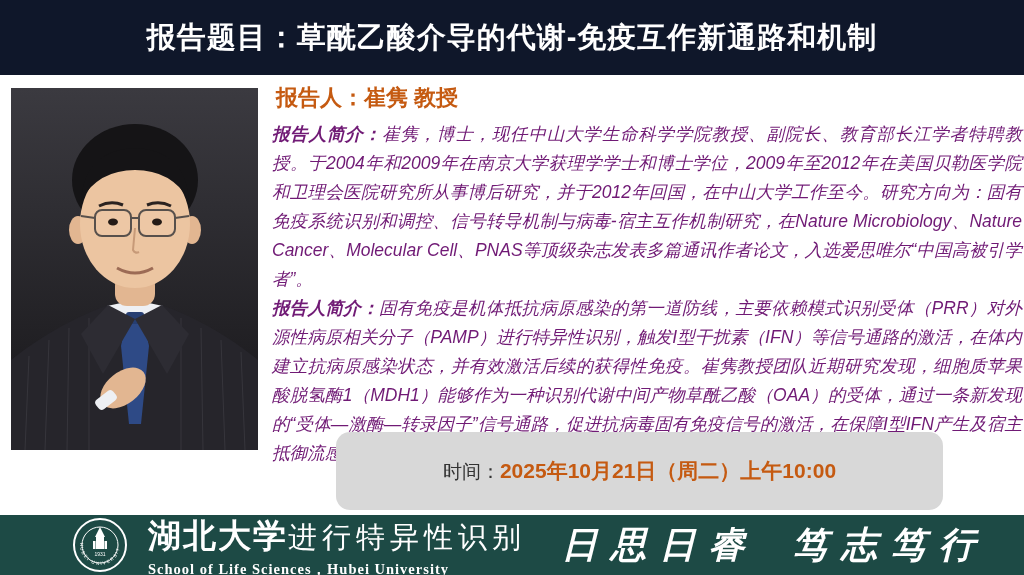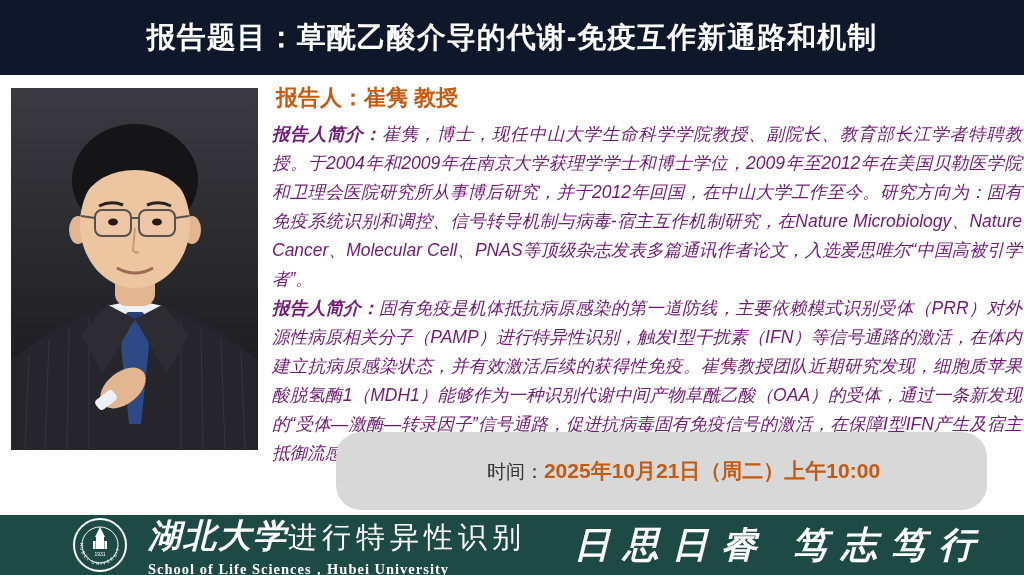--- a/index.html
+++ b/index.html
@@ -30,48 +30,47 @@
   }
   .para{
     font-size:17.5px;line-height:29px;color:#701a75;text-align:justify;
     margin:0;
     font-style:italic;
   }
   .para .label{font-weight:bold;}
   
   .details-box{
     position:absolute;left:336px;top:432px;width:607px;height:78px;
-    background:#d8d8d8;border-radius:25px;
+    background:#d8d8d8;border-radius:14px;
     display:flex;flex-direction:column;justify-content:center;align-items:center;
     gap:1px;
-    padding-left:44px;
   }
   .time-line{font-size:19px;color:#333333;}
   .time-value{color:#c55a11;font-weight:bold;font-size:21px;}
   .loc-line,.contact-line{font-size:17px;color:#222222;line-height:24px;}
   
   .footer-band{
     position:absolute;left:0;top:515px;width:1024px;height:60px;
     background:#1d4a45;color:#ffffff;
   }
   .footer-logo{position:absolute;left:72px;top:2px;width:56px;height:56px;}
   .footer-org{position:absolute;left:148px;top:3px;}
   .org-cn{white-space:nowrap;line-height:36px;}
   .org-cn-script{
     font-family:"Liberation Serif","DejaVu Serif",serif;
-    font-style:italic;font-weight:bold;font-size:33px;letter-spacing:2px;margin-top:40px;
+    font-weight:bold;font-size:33px;letter-spacing:2px;margin-top:40px;
   }
   .org-cn-regular{font-size:29px;letter-spacing:5px;font-weight:500;}
   .org-en{
     font-family:"Liberation Serif","DejaVu Serif",serif;
     font-weight:bold;font-size:14.5px;letter-spacing:1px;margin-top:0px;
   }
   .footer-motto{
     position:absolute;right:36px;top:6px;
-    font-family:Liberation Serif, serif;
+    font-family:Liberation Mono, monospace;
     font-style:italic;font-weight:bold;font-size:36px;letter-spacing:13px;
     white-space:nowrap;
   }
 </style>
 </head>
 <body>
 
 <div class="header-band">
   <div class="header-title">报告题目：草酰乙酸介导的代谢-免疫互作新通路和机制</div>
 </div>

